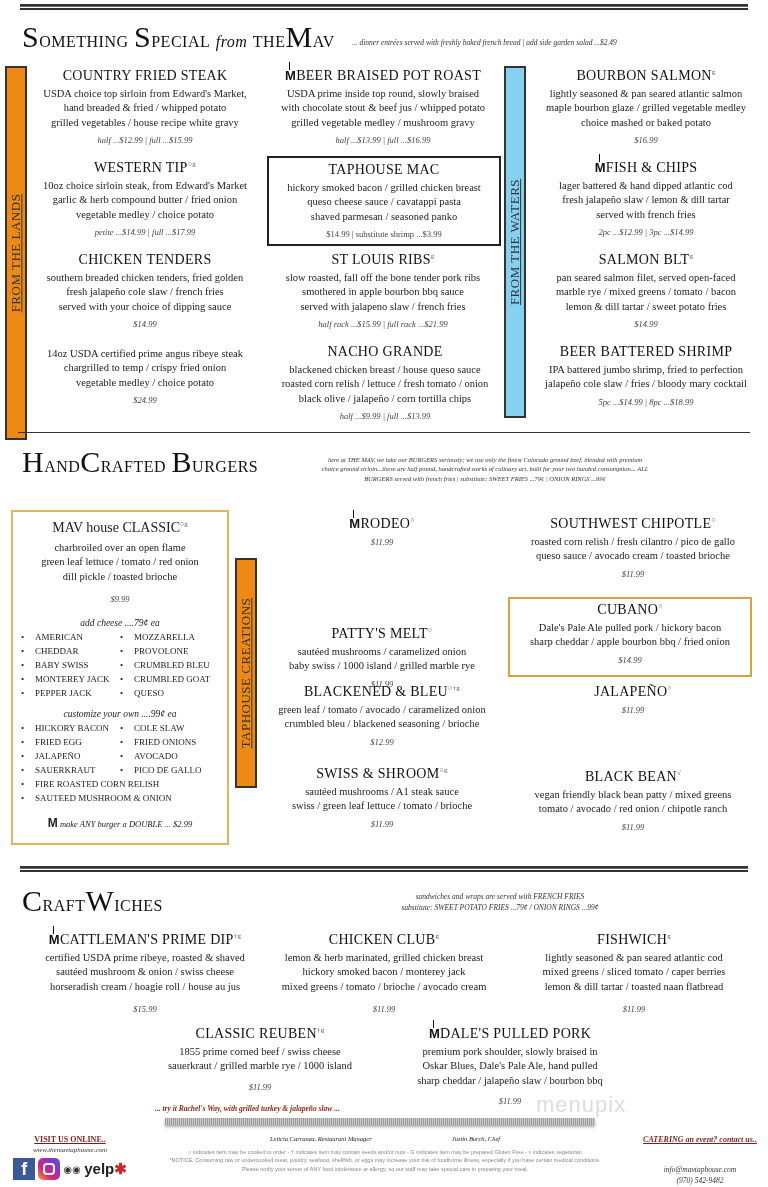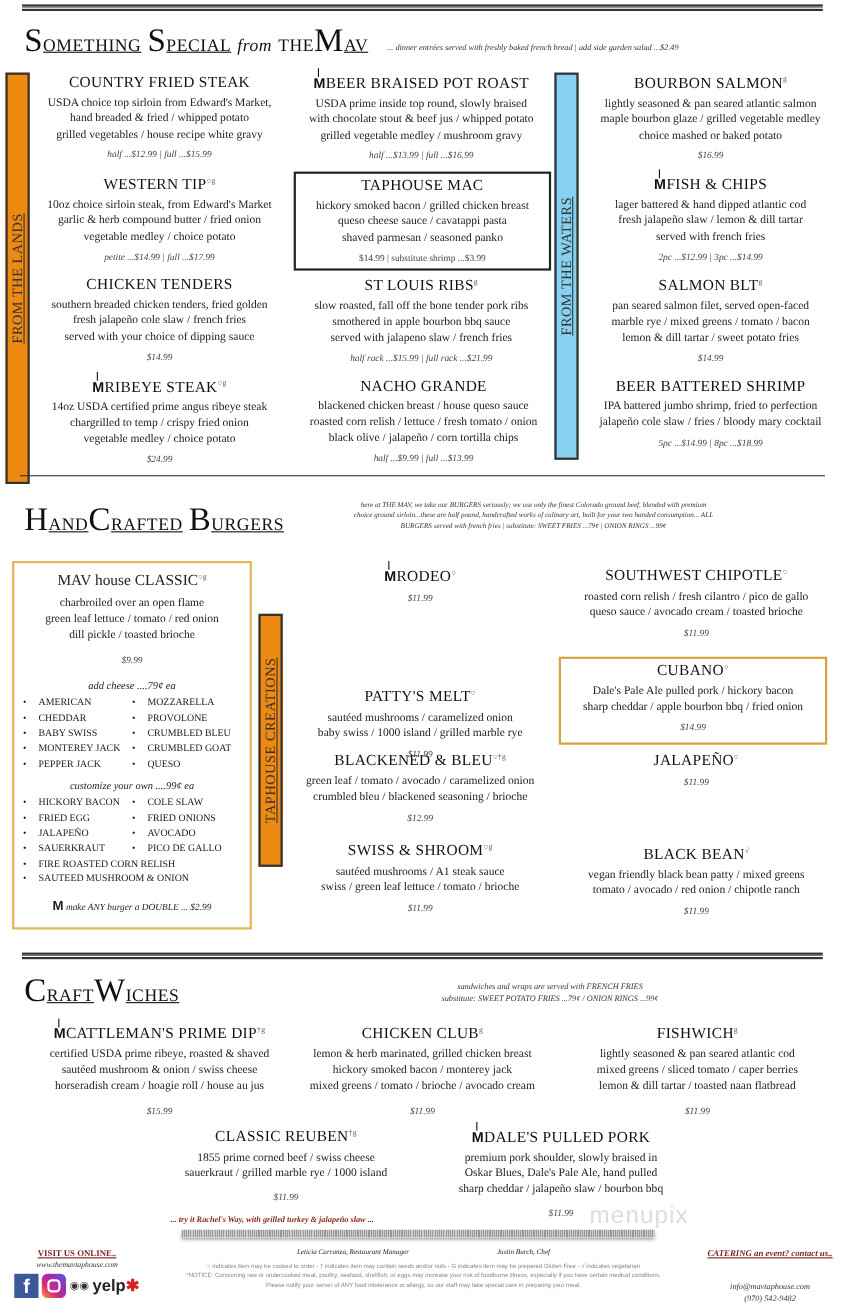--- a/index.html
+++ b/index.html
@@ -1,21 +1,21 @@
 <!DOCTYPE html>
 <html><head>
 <meta charset="utf-8">
 <style>
   * { box-sizing: border-box; margin: 0; padding: 0; }
   body { width: 768px; height: 1187px; background: #fff; font-family: "DejaVu Serif", "Liberation Serif", serif; color: #222; position: relative; overflow: hidden; }
   .rule { position: absolute; left: 20px; right: 20px; height: 6px; border-top: 2px solid #333; border-bottom: 2px solid #333; }
   .rule::after { content: ""; position: absolute; left: 0; right: 0; top: 0px; border-top: 1px solid #666; }
   .sec-title { position: absolute; font-family: "Liberation Serif", serif; font-size: 20px; letter-spacing: 0.5px; color: #111; }
   .sec-title .big { font-size: 30px; }
-  .sec-title .ul { text-decoration: underline; font-size: 16px; }
+  .sec-title .ul { font-size: 16px; }
   .sec-title .it { font-style: italic; font-size: 16px; }
   .sec-note { position: absolute; font-family: "Liberation Serif", serif; font-style: italic; font-size: 7.5px; color: #333; text-align: center; line-height: 1.45; }
   .item { position: absolute; text-align: center; }
   .item .name { font-family: "Liberation Serif", serif; font-size: 14px; color: #111; letter-spacing: 0.3px; }
   .item .name sup { font-size: 7px; color: #555; }
   .item .mark { font-family: "Liberation Sans", sans-serif; font-weight: bold; font-size: 13px; position: relative; }
   .item .mark::before { content: ""; position: absolute; left: 4px; top: -6px; width: 1px; height: 8px; background: #111; }
   .item .desc { font-family: "Liberation Serif", serif; font-size: 10.5px; line-height: 1.38; color: #222; margin-top: 3px; }
   .item .price { font-family: "Liberation Serif", serif; font-style: italic; font-size: 8.5px; color: #444; margin-top: 5px; }
   .boxed { border: 2px solid #222; }
@@ -95,21 +95,20 @@
 <div class="item" style="left:30px; top:252px; width:230px;">
   <div class="name">CHICKEN TENDERS</div>
   <div class="desc">
       <div>southern breaded chicken tenders, fried golden</div>
       <div>fresh jalapeño cole slaw / french fries</div>
       <div>served with your choice of dipping sauce</div>
     </div>
   <div class="price">$14.99</div>
 </div>
 <div class="item" style="left:30px; top:344px; width:230px;">
-  <div class="name"><span class="mark">M</span><span>RIBEYE STEAK</span><sup>○g</sup></div>
   <div class="desc">
       <div>14oz USDA certified prime angus ribeye steak</div>
       <div>chargrilled to temp / crispy fried onion</div>
       <div>vegetable medley / choice potato</div>
     </div>
   <div class="price">$24.99</div>
 </div>
 
 <div class="item" style="left:266px; top:68px; width:234px;">
   <div class="name"><span class="mark">M</span><span>BEER BRAISED POT ROAST</span></div>
@@ -179,21 +178,21 @@
   <div class="name">BEER BATTERED SHRIMP</div>
   <div class="desc">
       <div>IPA battered jumbo shrimp, fried to perfection</div>
       <div>jalapeño cole slaw / fries / bloody mary cocktail</div>
     </div>
   <div class="price">5pc ...$14.99   |   8pc ...$18.99</div>
 </div>
 
 <div style="position:absolute; left:18px; top:432px; width:732px; border-top:1.5px solid #333;"></div>
 
-<div class="sec-title" style="left:22px; top:456px;">
+<div class="sec-title" style="left:22px; top:445px;">
   <span class="big">H</span><span class="ul">AND</span><span class="big">C</span><span class="ul">RAFTED</span>
   <span class="big">B</span><span class="ul">URGERS</span>
 </div>
 <div class="sec-note" style="left:300px; top:455px; width:370px; font-size:6.5px;">
   <div>here at THE MAV, we take our BURGERS seriously; we use only the finest Colorado ground beef, blended with premium</div>
     <div>choice ground sirloin...these are half pound, handcrafted works of culinary art, built for your two handed consumption... ALL</div>
     <div>BURGERS served with french fries   |   substitute: SWEET FRIES ...79¢   |   ONION RINGS ...99¢</div>
 </div>
 
 <div class="classic-box">

